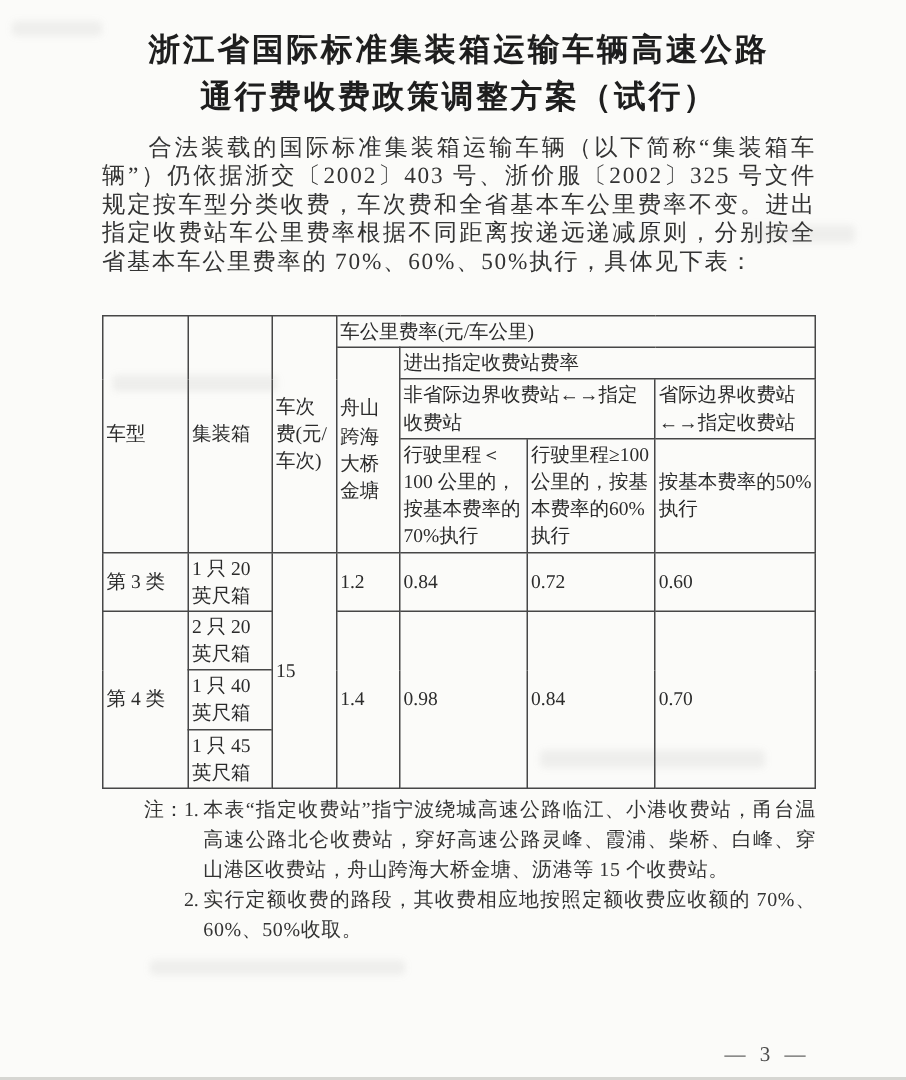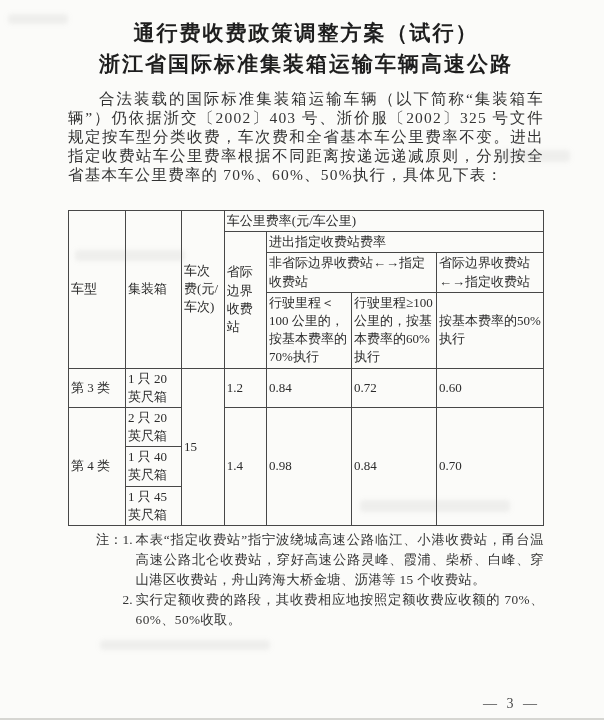--- a/index.html
+++ b/index.html
@@ -110,22 +110,22 @@
 
   <div class="scan-artifact" style="left: 8px; top: 14px; width: 60px; height: 10px;"></div>
   <div class="scan-artifact" style="left: 500px; top: 150px; width: 70px; height: 12px;"></div>
   <div class="scan-artifact" style="left: 75px; top: 250px; width: 110px; height: 11px;"></div>
   <div class="scan-artifact" style="left: 360px; top: 500px; width: 150px; height: 12px;"></div>
   <div class="scan-artifact" style="left: 100px; top: 640px; width: 170px; height: 10px;"></div>
 
   <div class="content">
 
     <div class="doc-title">
+      <div>浙江省国际标准集装箱运输车辆高速公路</div>
       <div>通行费收费政策调整方案（试行）</div>
-      <div>浙江省国际标准集装箱运输车辆高速公路</div>
     </div>
 
 
     <div class="body-paragraph">合法装载的国际标准集装箱运输车辆（以下简称“集装箱车辆”）仍依据浙交〔2002〕403 号、浙价服〔2002〕325 号文件规定按车型分类收费，车次费和全省基本车公里费率不变。进出指定收费站车公里费率根据不同距离按递远递减原则，分别按全省基本车公里费率的 70%、60%、50%执行，具体见下表：</div>
 
     <table class="fee-table">
       <colgroup>
         <col style="width:12%">
         <col style="width:11.8%">
         <col style="width:9%">
@@ -135,21 +135,21 @@
         <col style="width:22.5%">
       </colgroup>
       <tbody>
         <tr class="h1">
           <td rowspan="4">车型</td>
           <td rowspan="4">集装箱</td>
           <td rowspan="4">车次费(元/车次)</td>
           <td colspan="4">车公里费率(元/车公里)</td>
         </tr>
         <tr class="h2">
-          <td rowspan="3">省际边界收费站</td>
+          <td rowspan="3">舟山跨海大桥金塘</td>
           <td colspan="3">进出指定收费站费率</td>
         </tr>
         <tr class="h3">
           <td colspan="2">非省际边界收费站←→指定收费站</td>
           <td>省际边界收费站←→指定收费站</td>
         </tr>
         <tr class="h4">
           <td>行驶里程＜100 公里的，按基本费率的70%执行</td>
           <td>行驶里程≥100 公里的，按基本费率的60%执行</td>
           <td>按基本费率的50%执行</td>

